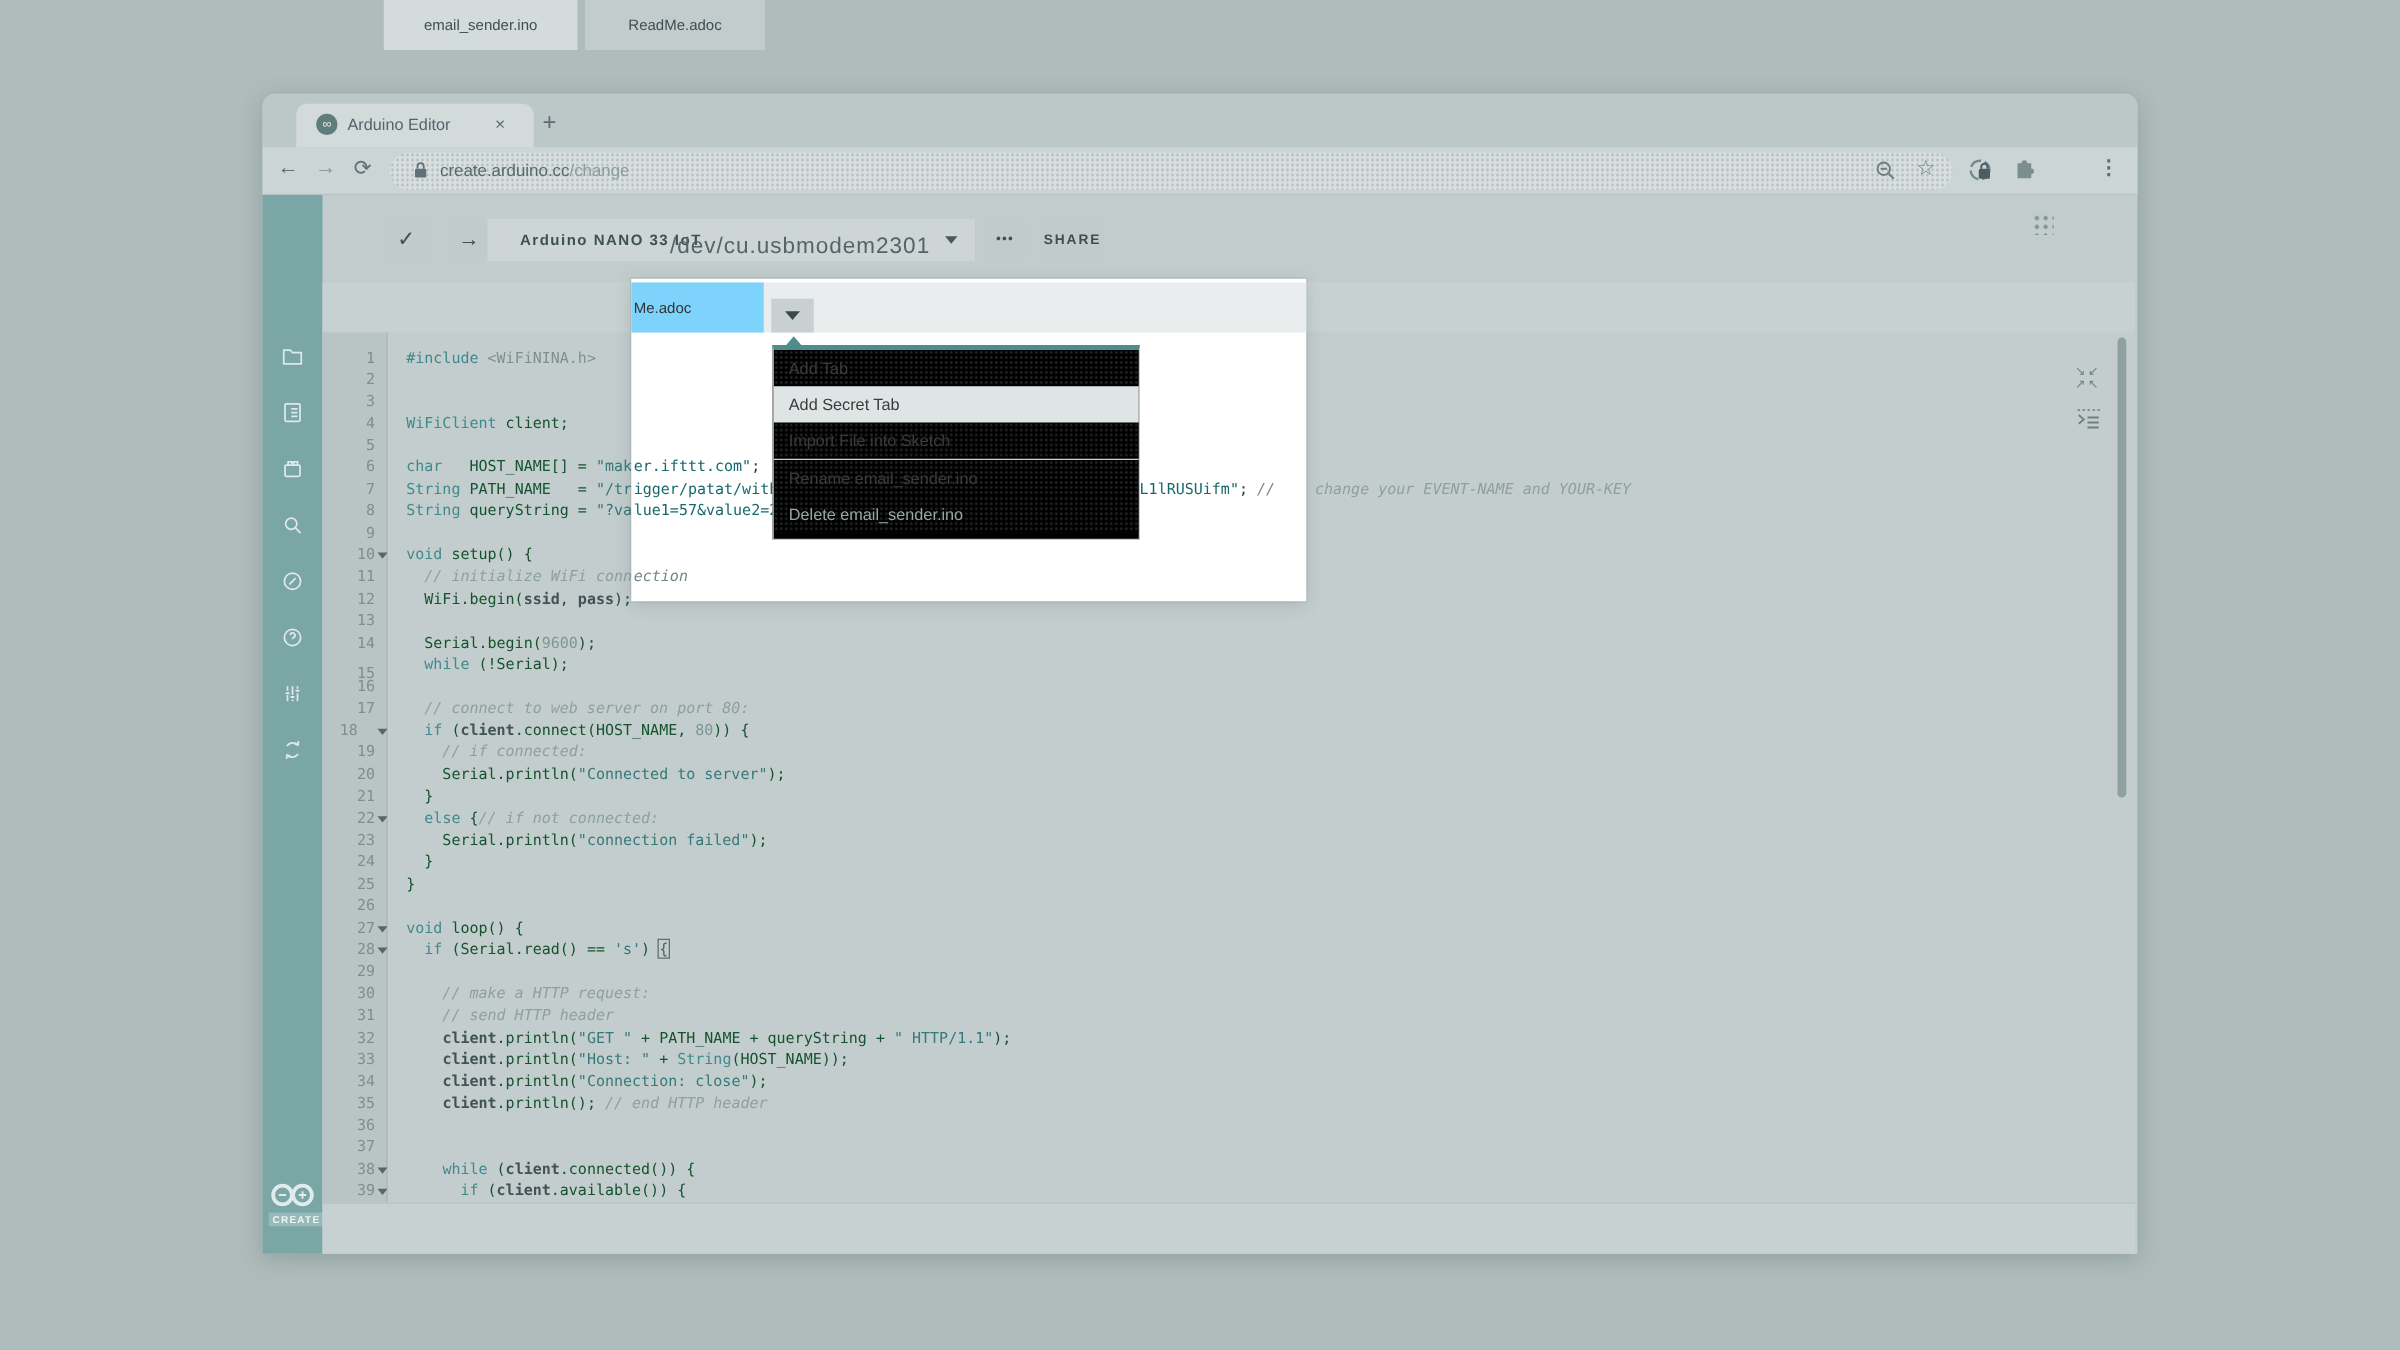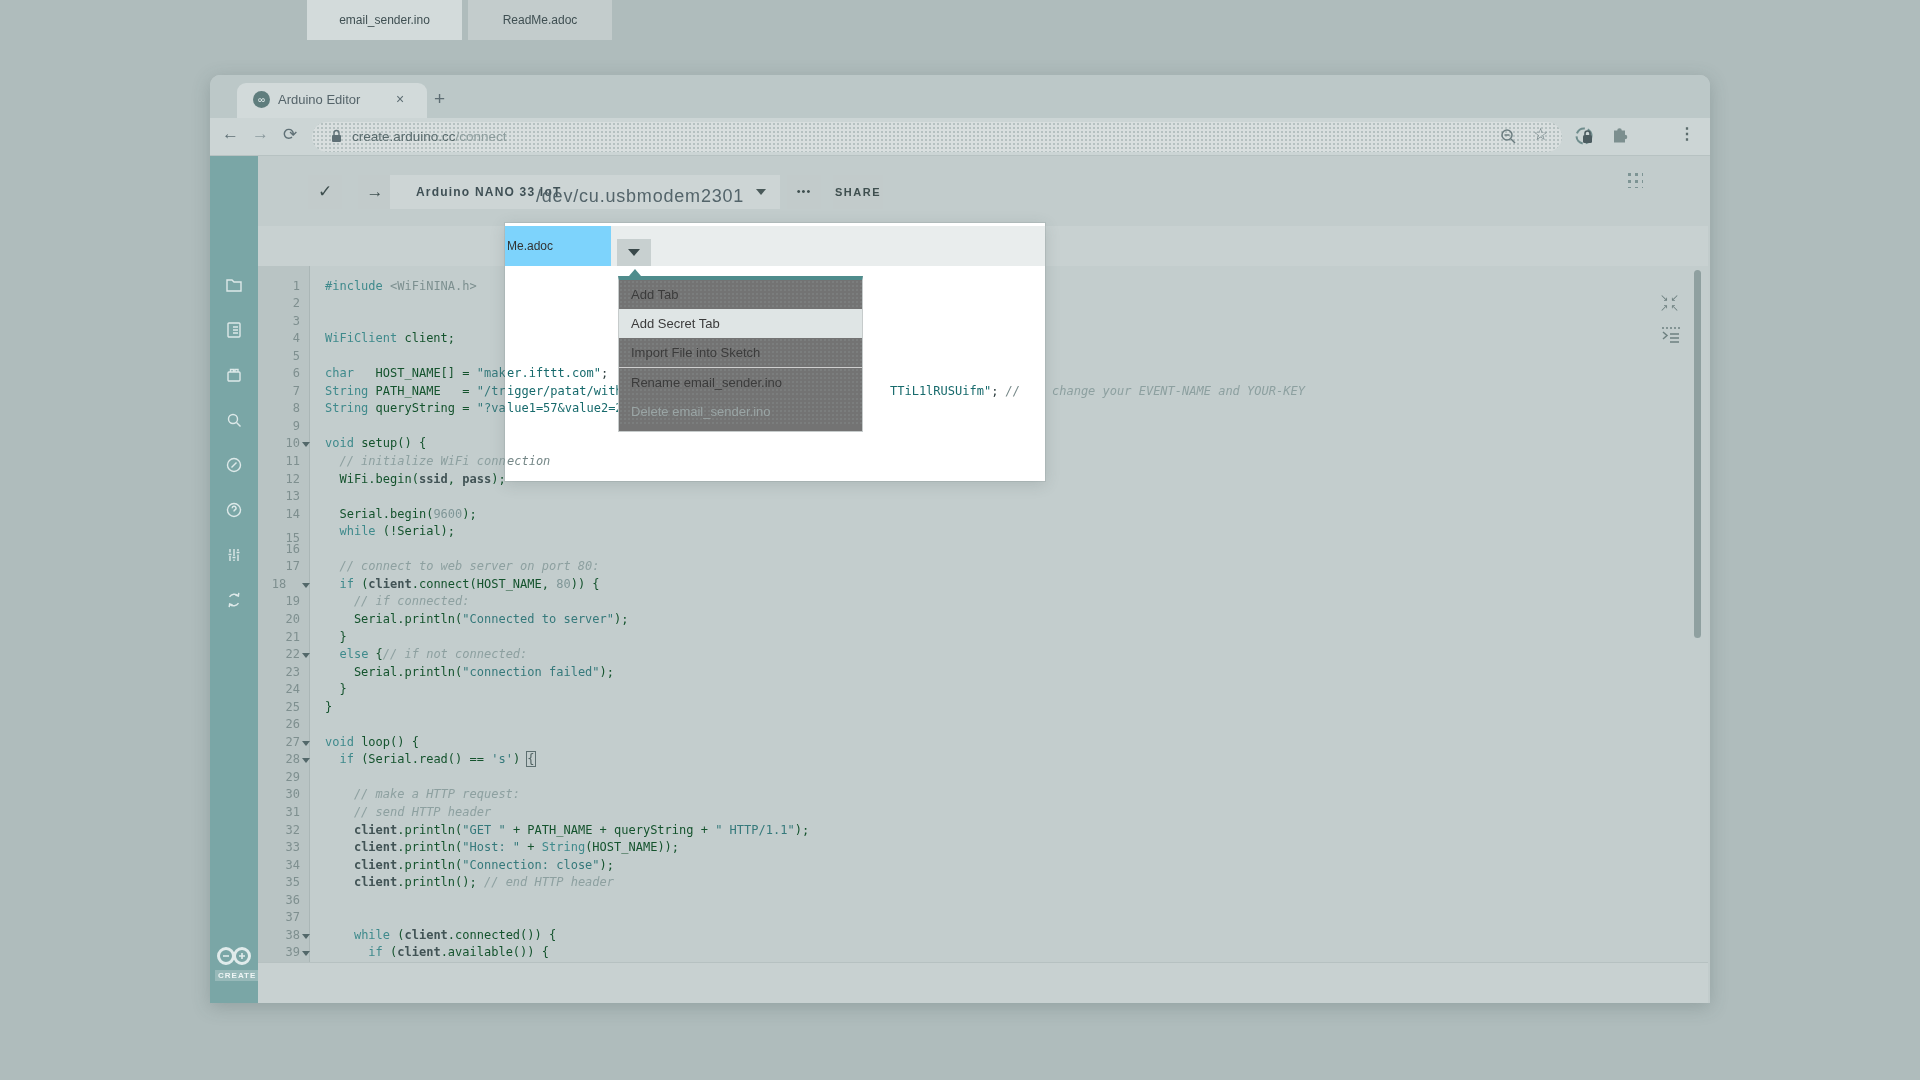--- a/index.html
+++ b/index.html
@@ -60,21 +60,21 @@
     background-image:radial-gradient(#7d9494 1.6px,transparent 1.8px);background-size:7px 7px;background-position:1px 1px;}
 
   
   .spotbox{position:absolute;left:505px;top:223px;width:540px;height:258px;background:#ffffff;z-index:40;
            box-shadow:0 0 0 1px rgba(70,90,90,.10),0 3px 14px rgba(60,80,80,.18);}
   .spot-strip{position:absolute;left:0;top:3px;width:540px;height:40px;background:#e9eded;}
   .spot-tab{position:absolute;left:0;top:3px;width:106px;height:40px;background:#7dd3fc;font-size:12px;color:#333;line-height:40px;}
   .ddbtn{position:absolute;left:112px;top:16px;width:34px;height:27px;background:#c8d0d0;}
   .ddbtn .tri{position:absolute;left:11px;top:10px;width:0;height:0;border-left:6px solid transparent;border-right:6px solid transparent;border-top:7px solid #39484a;}
 
-  .menu{position:absolute;left:113px;top:53px;width:245px;height:156px;background:#737373;border:1px solid #c6cbcb;
+  .menu{position:absolute;left:113px;top:53px;width:294px;height:156px;background:#000000;border:1px solid #c6cbcb;
         border-top:4px solid #4f8c8c;z-index:60;}
   .menu-tri{position:absolute;left:124px;top:46px;width:0;height:0;border-left:6px solid transparent;border-right:6px solid transparent;border-bottom:7px solid #4f8c8c;z-index:61;}
   .mitem{position:relative;height:29px;line-height:29px;padding-left:12px;font-size:13px;color:#3b3b3b;
          background-image:radial-gradient(rgba(150,162,162,.22) 1px,transparent 1.2px);background-size:4px 4px;}
   .mitem.hover{background:#dfe5e5;background-image:none;}
   .mitem.disabled{color:#9aa5a5;}
   .msep{height:0;border-top:1px solid #cfcfcf;}
 </style>
 </head>
 <body>
@@ -92,21 +92,21 @@
 
   <div class="chrometoolbar"></div>
   <div class="navic" style="left:222px;">←</div>
   <div class="navic" style="left:252px;color:#8b9a9e;">→</div>
   <div class="navic" style="left:283px;">⟳</div>
   <div class="urlfield dots"></div>
   <svg class="abs" style="left:330px;top:128px;" width="13" height="16">
     <rect x="2" y="7" width="9" height="7" rx="1" fill="#5f7076"></rect>
     <path d="M4 7V5a2.5 2.5 0 0 1 5 0v2" fill="none" stroke="#5f7076" stroke-width="1.4"></path>
   </svg>
-  <div class="urltext"><span>create.arduino.cc</span><span class="path">/connect</span></div>
+  <div class="urltext"><span>create.arduino.cc</span><span class="path">/change</span></div>
   <svg class="abs" style="left:1500px;top:128px;" width="17" height="17">
     <circle cx="7" cy="7" r="5" fill="none" stroke="#6c7d80" stroke-width="1.5"></circle>
     <path d="M4.5 7h5 M11 11l4 4" stroke="#6c7d80" stroke-width="1.5"></path>
   </svg>
   <div class="abs" style="left:1533px;top:124px;font-size:17px;color:#6c7d80;">☆</div>
   <svg class="abs" style="left:1574px;top:126px;" width="22" height="22">
     <circle cx="10" cy="10" r="7.5" fill="none" stroke="#6f8d8d" stroke-width="2" stroke-dasharray="10 3"></circle>
     <rect x="9" y="9" width="9" height="8" rx="1.5" fill="#4c5c60"></rect>
     <path d="M11 9V7.5a2.5 2.5 0 0 1 5 0V9" fill="none" stroke="#4c5c60" stroke-width="1.6"></path>
   </svg>

